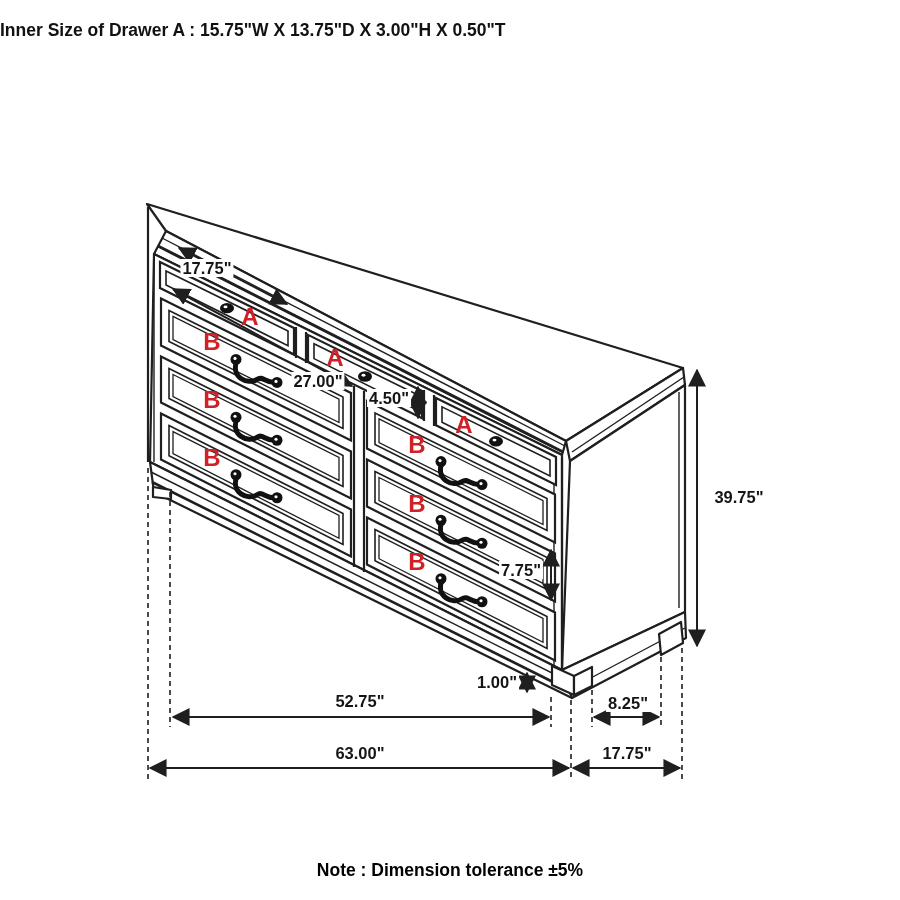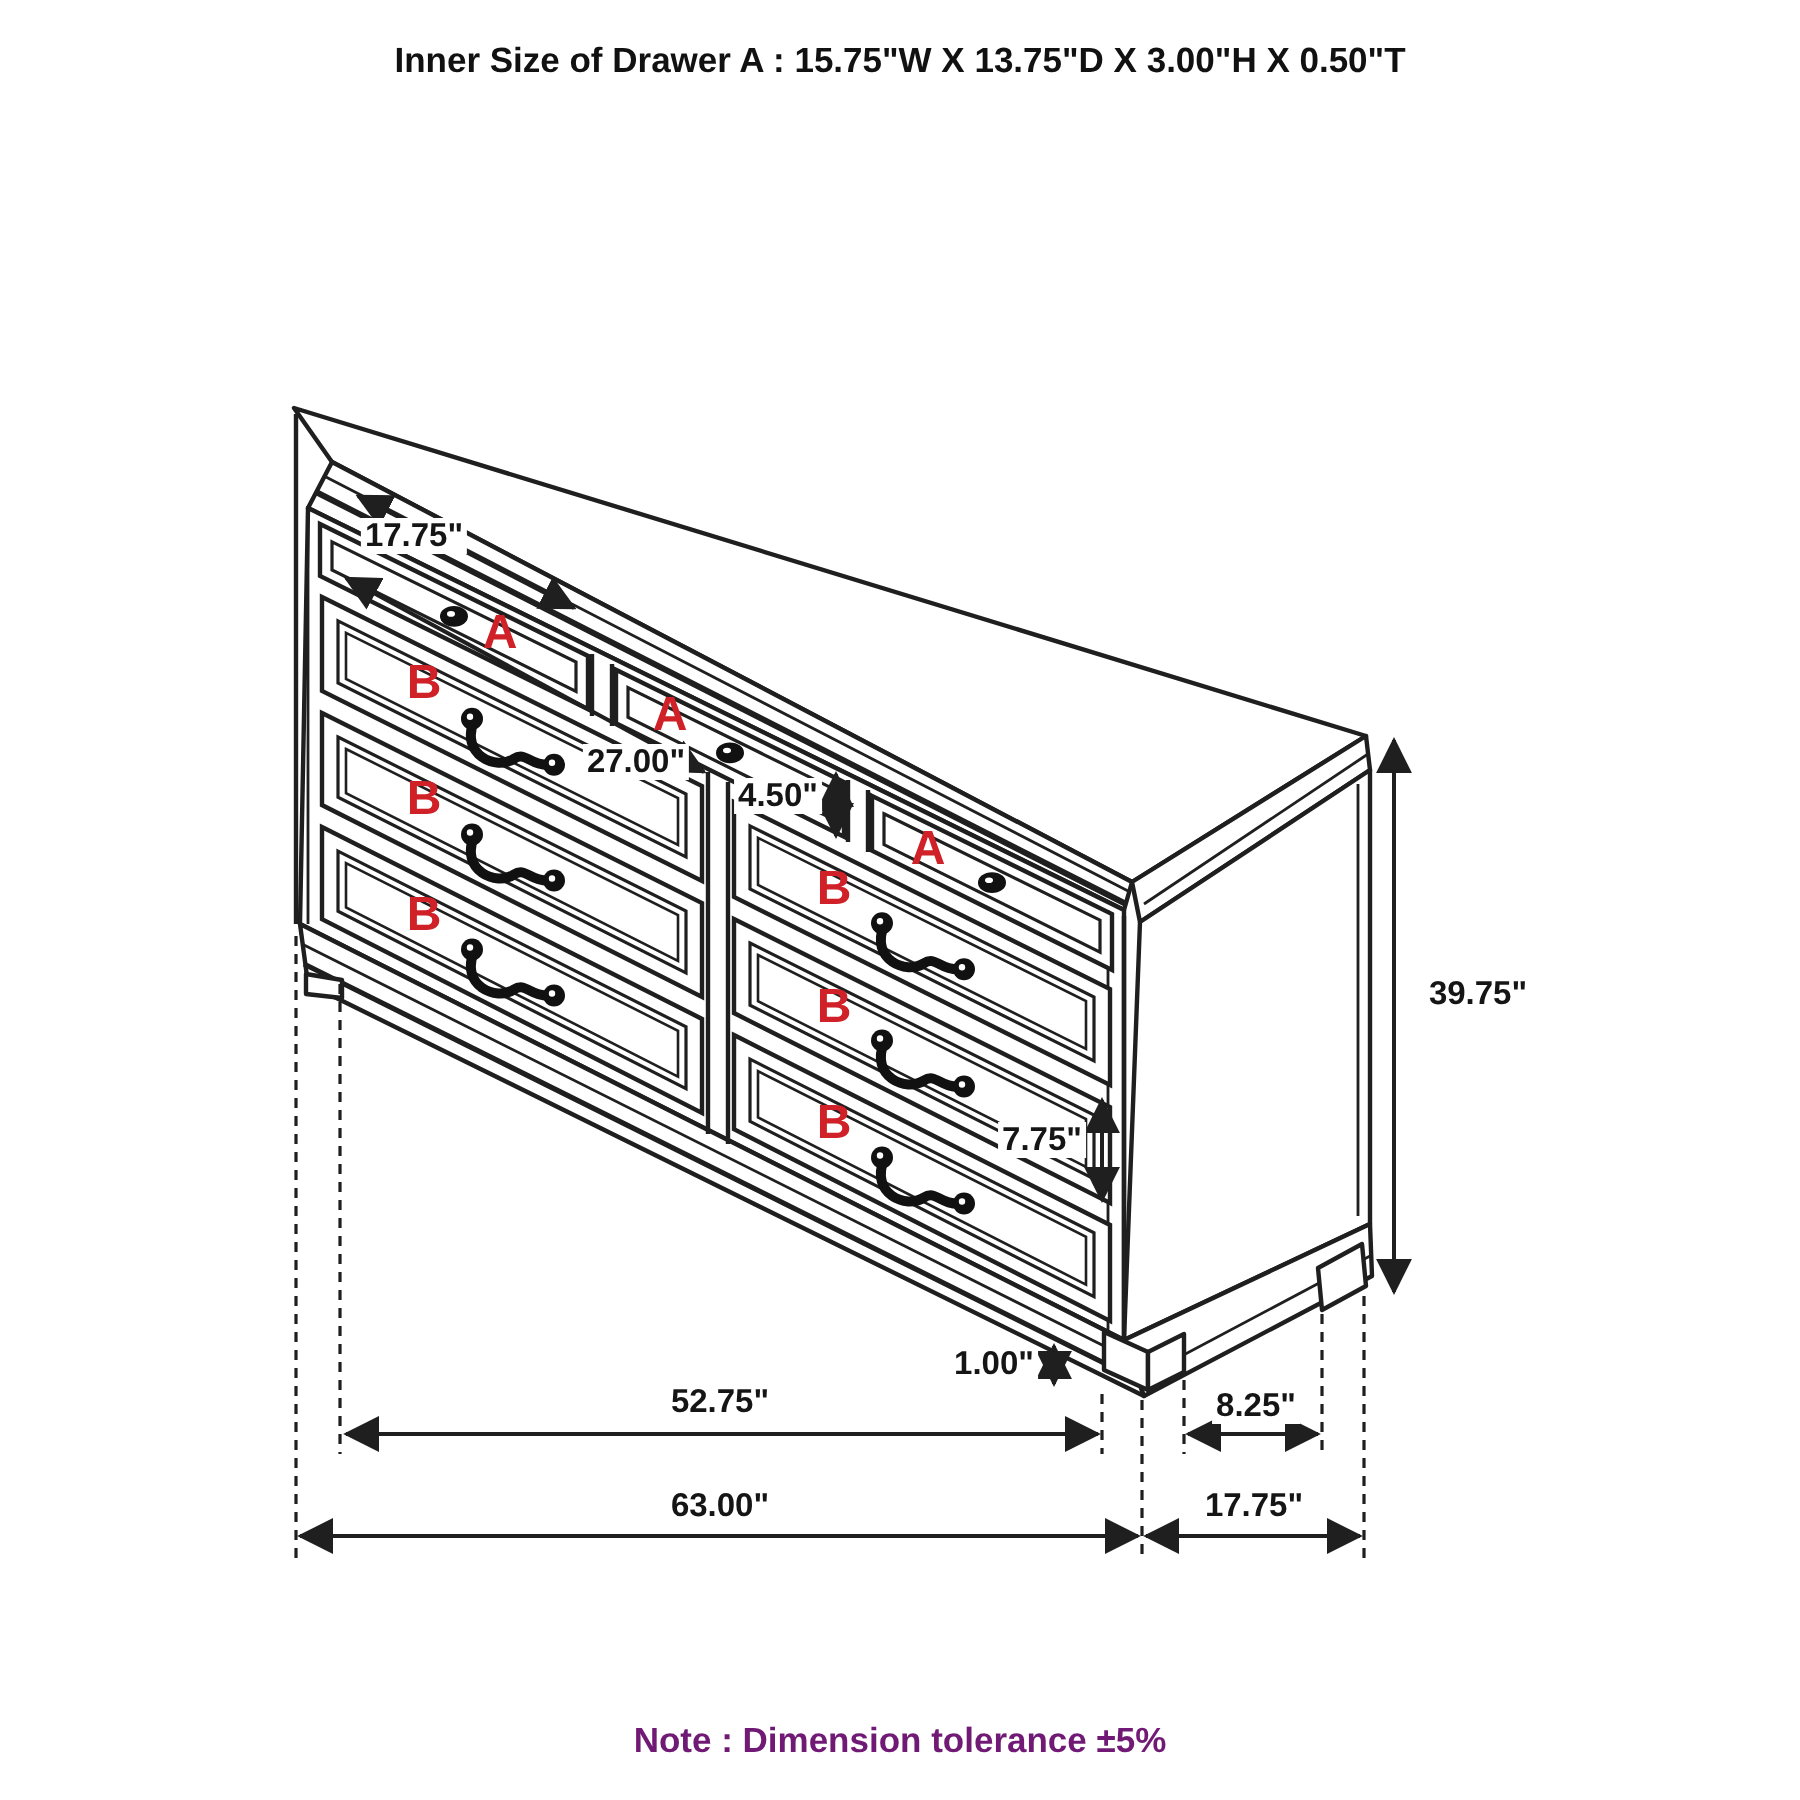--- a/index.html
+++ b/index.html
@@ -1,21 +1,21 @@
 <!DOCTYPE html>
 <html><head>
 <meta charset="utf-8">
 <style>
   html,body{margin:0;padding:0;background:#fff;}
   .canvas{position:relative;width:900px;height:900px;background:#fff;overflow:hidden;
           font-family:"Liberation Sans","DejaVu Sans",sans-serif;}
-  .title{position:absolute;top:17px;left:0;right:0;text-align:center;
+  .title{position:absolute;top:17px;left:0;right:0;text-align:left;
          font-size:17.5px;font-weight:bold;color:#111;line-height:27px;letter-spacing:0;}
   .note{position:absolute;top:860px;left:0;right:0;text-align:center;
-        font-size:17.5px;font-weight:bold;color:#701a75;}
+        font-size:17.5px;font-weight:bold;color:#000000;}
   .art{position:absolute;left:0;top:0;width:900px;height:900px;}
   .dim{position:absolute;transform:translate(-50%,-50%);font-size:16.5px;font-weight:bold;
        color:#151515;background:#fff;padding:0 2px;white-space:nowrap;line-height:18px;}
   .redlab{position:absolute;transform:translate(-50%,-50%);font-size:24px;font-weight:bold;
           white-space:nowrap;line-height:24px;}
 </style>
 </head>
 <body>
 
 <div class="canvas">

